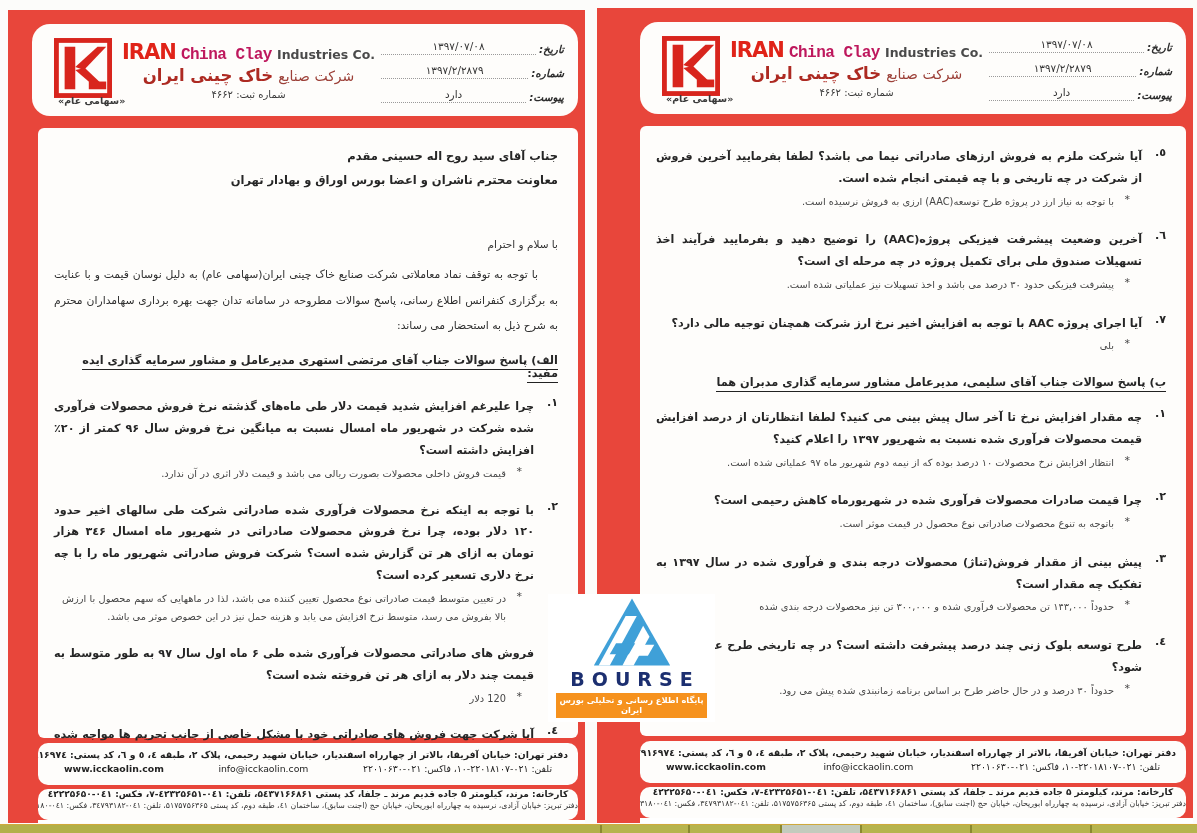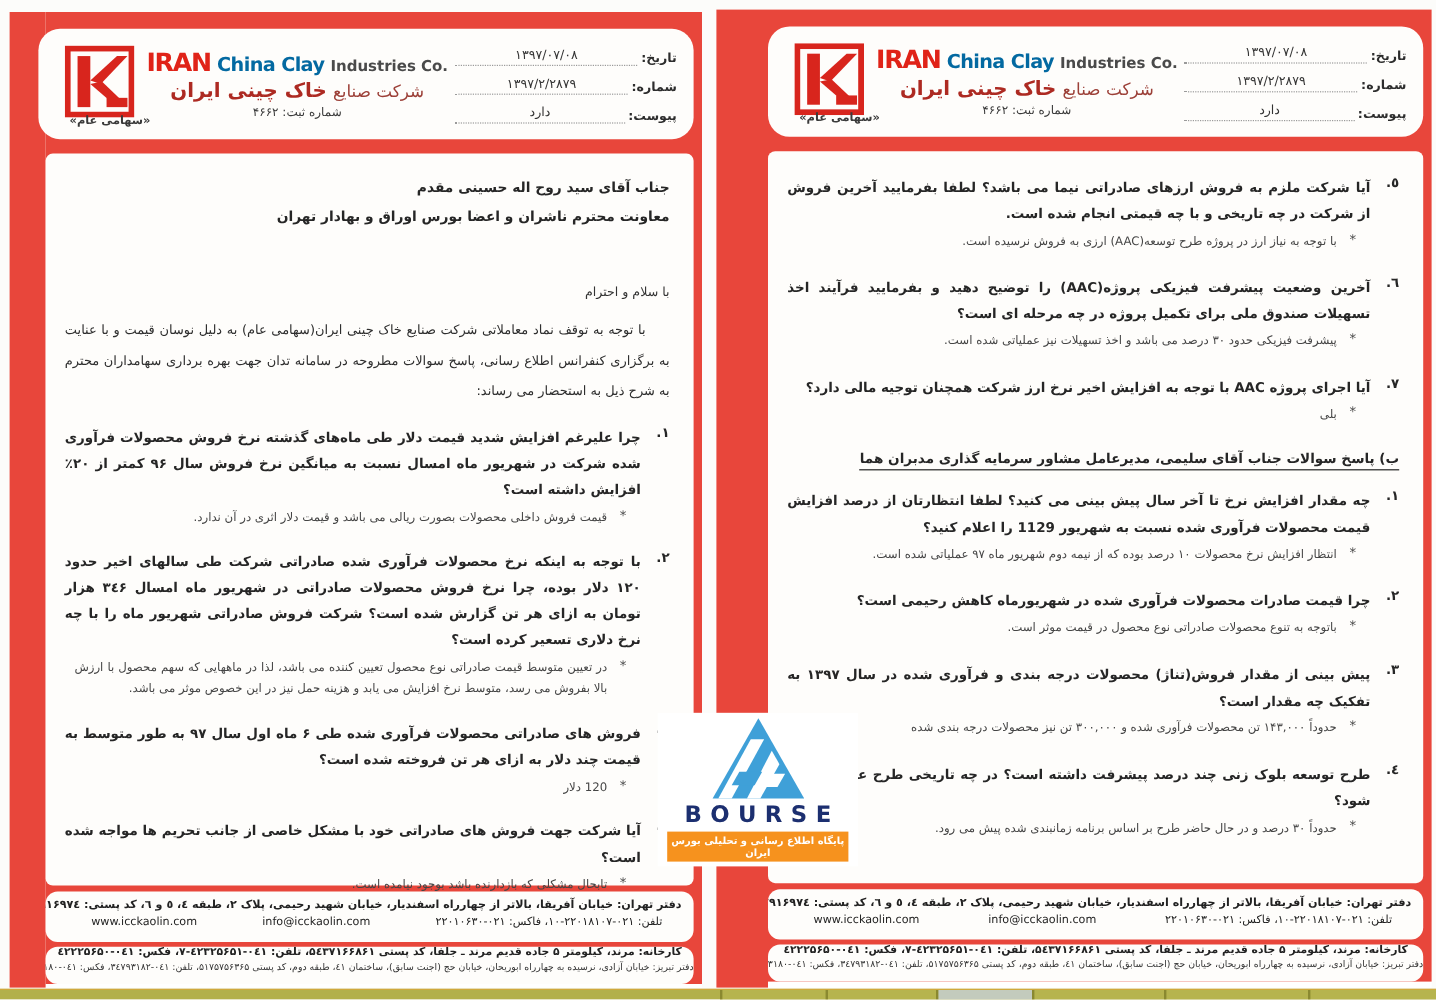--- a/index.html
+++ b/index.html
@@ -28,29 +28,29 @@
   .page-right .content-panel{left:43px;}
   .footer-panel{left:30px;right:7px;border-radius:10px;overflow:hidden;}
   .page-right .footer-panel{left:43px;}
   .f1{top:733px;height:42px;}
   .f2{top:779px;height:31px;}
 
   
   .header-inner{position:absolute;inset:6px 10px;display:flex;direction:rtl;}
   .dates{width:192px;padding:10px 4px 0 2px;direction:rtl;}
   .date-row{display:flex;direction:rtl;align-items:flex-end;margin-bottom:9px;}
-  .date-row .dl{font-size:10.5px;color:#2d2d2d;font-weight:bold;white-space:nowrap;}
+  .date-row .dl{font-size:10.5px;color:#2d2d2d;font-weight:bold;white-space:nowrap;font-style:italic;}
   .date-row .leader{flex:1;border-bottom:1px dotted #9a9a9a;margin-right:3px;min-height:15px;}
   .date-row .dv{display:block;text-align:center;font-size:10.5px;color:#333;padding-bottom:1px;}
   .brand{flex:1;direction:ltr;display:flex;gap:10px;padding:8px 4px 0 12px;position:relative;}
   .logo-svg{width:58px;height:60px;flex-shrink:0;}
   .brand-text{padding-top:2px;}
   .en-line{white-space:nowrap;}
   .en-iran{font-size:21px;font-weight:800;color:#e02318;letter-spacing:-1px;}
-  .en-cc{font-size:16px;font-weight:800;color:#0369a1;letter-spacing:-0.5px;}
+  .en-cc{font-size:16px;font-weight:800;color:#be185d;letter-spacing:-0.5px;font-family:Liberation Mono, monospace;}
   .en-ind{font-size:12.5px;font-weight:600;color:#4a4a4a;}
   .fa-line{direction:rtl;text-align:center;margin-top:2px;}
   .fa-prefix{font-size:14px;color:#9c4038;}
   .fa-name{font-size:16.5px;font-weight:bold;color:var(--dark_red);}
   .reg-line{direction:rtl;text-align:center;font-size:10px;color:#3a3a3a;margin-top:4px;}
   .stock-type{position:absolute;left:16px;bottom:4px;font-size:9.5px;color:#3a3a3a;direction:rtl;font-weight:bold;}
 
   
   .doc-body{position:absolute;inset:0;padding:16px 20px 0 16px;direction:rtl;color:#262626;}
   .recipient{font-weight:bold;font-size:11.5px;line-height:2.1;}
@@ -65,21 +65,21 @@
   .ans{display:flex;direction:rtl;margin:3px 36px 0 8px;color:#454545;font-size:9.8px;}
   .abullet{width:16px;flex-shrink:0;font-size:11px;}
   .atext{flex:1;line-height:1.9;text-align:justify;}
   .right-body .qa{margin-top:18px;}
   .right-body .qa:first-child{margin-top:4px;}
   .right-body .section-title{margin-top:20px;}
 
   
   .f-line1{direction:rtl;font-size:9.3px;font-weight:bold;color:#222;text-align:center;padding:6px 10px 0 10px;white-space:nowrap;}
   .f-line2{direction:rtl;display:flex;justify-content:space-between;font-size:9.3px;color:#222;padding:3px 26px 0 26px;}
-  .f-line2 .www{direction:ltr;font-weight:normal;margin-left:12px;}
+  .f-line2 .www{direction:ltr;font-weight:bold;}
   .f-line2 .mail{direction:ltr;}
   .f-line1b{direction:rtl;font-size:9px;font-weight:bold;color:#222;text-align:center;padding-top:0;white-space:nowrap;}
   .f-line2b{direction:rtl;font-size:7.8px;color:#333;text-align:center;padding-top:2px;white-space:nowrap;}
 
   
   .stamp{position:absolute;left:548px;top:594px;width:167px;height:128px;background:#fff;z-index:3;text-align:center;}
   .stamp-logo{display:block;margin:3px auto 0 auto;width:96px;height:70px;}
   .stamp-brand{font-size:19px;letter-spacing:7px;padding-left:7px;color:var(--bourse_navy);font-weight:700;margin-top:1px;}
   .stamp-tagline{margin:3px 8px 0 8px;background:var(--stamp_orange);color:#fff;font-size:8.3px;font-weight:bold;direction:rtl;padding:2px 0 3px 0;}
 
@@ -143,20 +143,21 @@
   </div>
 
   <div class="panel content-panel">
     <div class="doc-body">
       <div class="recipient">
         <div>جناب آقای سید روح اله حسینی مقدم</div>
         <div>معاونت محترم ناشران و اعضا بورس اوراق و بهادار تهران</div>
       </div>
       <div class="salutation">با سلام و احترام</div>
       <p class="intro">با توجه به توقف نماد معاملاتی شرکت صنایع خاک چینی ایران(سهامی عام) به دلیل نوسان قیمت و با عنایت به برگزاری کنفرانس اطلاع رسانی، پاسخ سوالات مطروحه در سامانه تدان جهت بهره برداری سهامداران محترم به شرح ذیل به استحضار می رساند:</p>
+      <div class="section-title"><span>الف) پاسخ سوالات جناب آقای مرتضی استهری مدیرعامل و مشاور سرمایه گذاری ایده مفید:</span></div>
 
       <div class="qa">
         <div class="q">
             <span class="qnum">۱.</span>
             <span class="qtext">چرا علیرغم افزایش شدید قیمت دلار طی ماه‌های گذشته نرخ فروش محصولات فرآوری شده شرکت در شهریور ماه امسال نسبت به میانگین نرخ فروش سال ۹۶ کمتر از ۲۰٪ افزایش داشته است؟</span>
           </div>
         <div class="ans">
             <span class="abullet">*</span>
             <span class="atext">قیمت فروش داخلی محصولات بصورت ریالی می باشد و قیمت دلار اثری در آن ندارد.</span>
           </div>
@@ -290,21 +291,21 @@
             <span class="abullet">*</span>
             <span class="atext">بلی</span>
           </div>
       </div>
 
       <div class="section-title"><span>ب) پاسخ سوالات جناب آقای سلیمی، مدیرعامل مشاور سرمایه گذاری مدبران هما</span></div>
 
       <div class="qa">
         <div class="q">
             <span class="qnum">۱.</span>
-            <span class="qtext">چه مقدار افزایش نرخ تا آخر سال پیش بینی می کنید؟ لطفا انتظارتان از درصد افزایش قیمت محصولات فرآوری شده نسبت به شهریور 1129 را اعلام کنید؟</span>
+            <span class="qtext">چه مقدار افزایش نرخ تا آخر سال پیش بینی می کنید؟ لطفا انتظارتان از درصد افزایش قیمت محصولات فرآوری شده نسبت به شهریور ۱۳۹۷ را اعلام کنید؟</span>
           </div>
         <div class="ans">
             <span class="abullet">*</span>
             <span class="atext">انتظار افزایش نرخ محصولات ۱۰ درصد بوده که از نیمه دوم شهریور ماه ۹۷ عملیاتی شده است.</span>
           </div>
       </div>
       <div class="qa">
         <div class="q">
             <span class="qnum">۲.</span>
             <span class="qtext">چرا قیمت صادرات محصولات فرآوری شده در شهریورماه کاهش رحیمی است؟</span>

